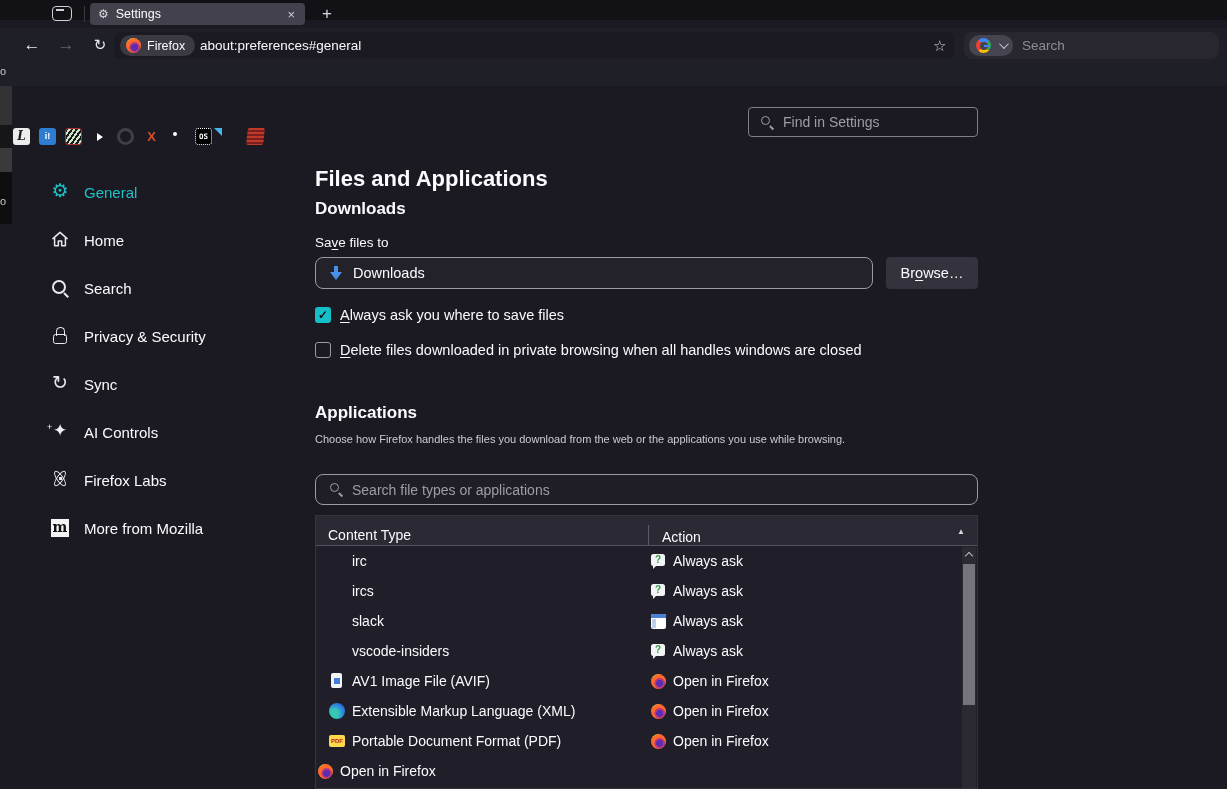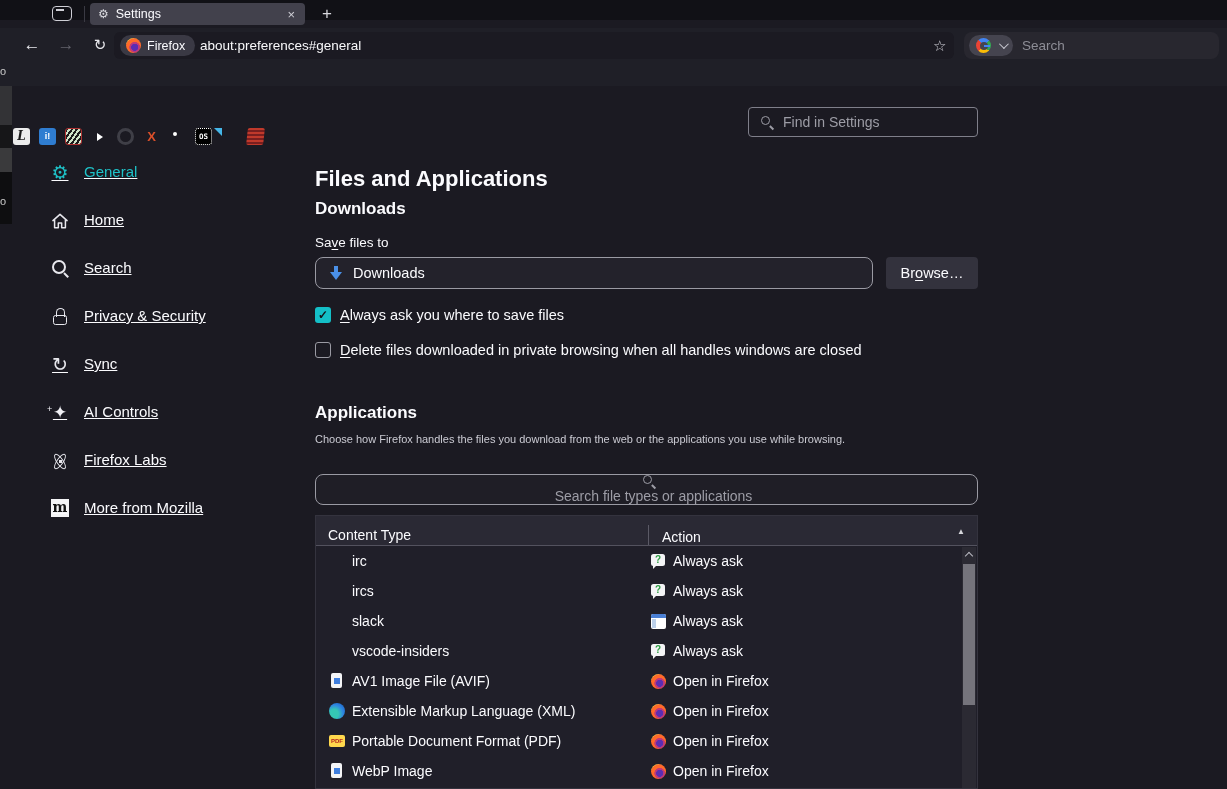--- a/index.html
+++ b/index.html
@@ -71,21 +71,21 @@
 
   
   .findbox{left:748px;top:107px;width:230px;height:30px;border:1px solid #7f7f8a;border-radius:4px;
     background:transparent;box-sizing:border-box;display:flex;align-items:center;padding-left:12px;}
   .mag{width:13px;height:13px;position:relative;flex:none;margin-right:9px;}
   .mag::before{content:"";position:absolute;left:0;top:0;width:7px;height:7px;border:1.6px solid #9d9da6;border-radius:50%;}
   .mag::after{content:"";position:absolute;left:9px;top:9px;width:5px;height:1.6px;background:#9d9da6;
     transform:rotate(45deg);transform-origin:left center;}
   .ph{font-size:14px;color:#9d9da6;}
 
-  .sideitem{left:40px;width:262px;height:38px;display:flex;align-items:flex-start;border-radius:4px;text-decoration:underline;}
+  .sideitem{left:40px;width:262px;height:38px;display:flex;align-items:flex-end;border-radius:4px;}
   .sideitem .ic{width:24px;margin-left:8px;display:flex;justify-content:center;flex:none;}
   .sideitem .lb{margin-left:12px;font-size:15px;color:#fbfbfe;}
   .sideitem.active .lb{color:#1ec1c7;}
   .i-gear{font-size:19px;color:#e8e8ee;line-height:20px;}
   .i-gear::before{content:"⚙";}
   .active .i-gear{color:#1ec1c7;}
   .i-home{width:20px;height:20px;}
   .i-searchside{width:18px;height:18px;position:relative;}
   .i-searchside::before{content:"";position:absolute;left:1px;top:1px;width:10px;height:10px;border:2px solid #e8e8ee;border-radius:50%;}
   .i-searchside::after{content:"";position:absolute;left:13px;top:13px;width:6px;height:2px;background:#e8e8ee;
@@ -126,21 +126,21 @@
   .cbrow{left:315px;height:18px;display:flex;align-items:center;}
   .cbx{width:16px;height:16px;border-radius:3px;box-sizing:border-box;flex:none;margin-right:9px;position:relative;}
   .cbx.on{background:#14bfc7;}
   .cbx.on::before{content:"✓";position:absolute;inset:0;color:#15141a;font-size:12px;font-weight:bold;
     text-align:center;line-height:16px;}
   .cbx.off{border:1.5px solid #9a9aa3;background:transparent;}
   .cbrow span.t{font-size:14.5px;}
 
   .para{left:315px;top:429px;width:660px;font-size:11px;line-height:20px;color:#cbcbd3;}
   .fsearch{left:315px;top:474px;width:663px;height:31px;box-sizing:border-box;background:#1f1e26;
-    border:1px solid #9a9aa3;border-radius:8px;display:flex;align-items:center;padding-left:14px;flex-direction:column;}
+    border:1px solid #9a9aa3;border-radius:8px;display:flex;align-items:center;padding-left:14px;}
 
   .table{left:315px;top:515px;width:663px;height:274px;box-sizing:border-box;border:1px solid #34333e;
     background:#201f29;overflow:hidden;}
   .thead{position:absolute;left:0;top:0;width:100%;height:30px;background:#2a2934;
     border-bottom:1px solid #53525e;box-sizing:border-box;display:flex;align-items:flex-end;font-size:14px;}
   .thc1{width:333px;padding-left:12px;box-sizing:border-box;border-right:1px solid #5b5a66;height:20px;line-height:20px;}
   .thc2{padding-left:13px;}
   .sortarrow{position:absolute;right:12px;top:11px;font-size:8px;color:#d7d7dc;}
   .sortarrow::before{content:"▲";}
   .tbody{position:absolute;left:0;top:30px;width:100%;bottom:0;}
@@ -379,24 +379,20 @@
         <span class="ctype">
             <span class="ticon pdf"></span>
             <span>Portable Document Format (PDF)</span>
           </span>
         <span class="caction">
             <span class="aicon firefox"></span>
             <span>Open in Firefox</span>
           </span>
       </div>
       <div class="trow">
-        <span class="ctype">
-            <span class="ticon image-file"></span>
-            <span>WebP Image</span>
-          </span>
         <span class="caction">
             <span class="aicon firefox"></span>
             <span>Open in Firefox</span>
           </span>
       </div>
 
     </div>
     <div class="sbar">
       <span class="sbtn"></span>
       <span class="sthumb"></span>

